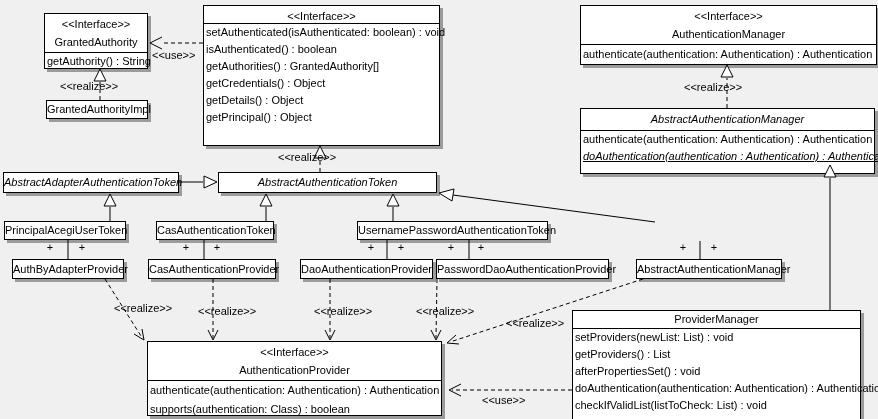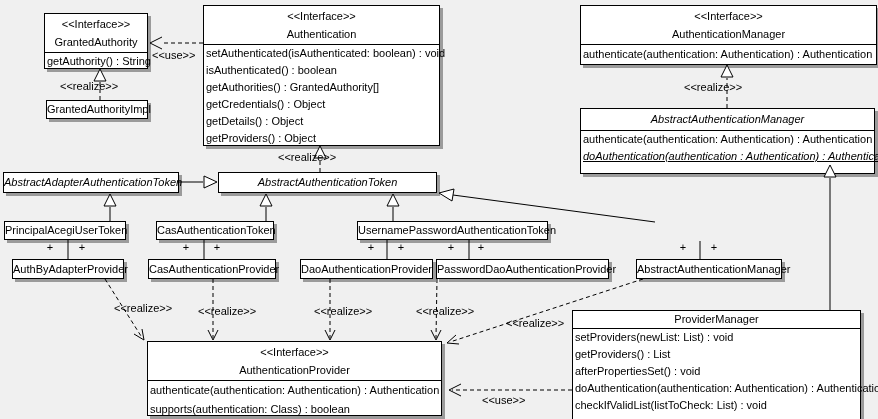--- a/index.html
+++ b/index.html
@@ -53,29 +53,28 @@
     </div>
   </div>
 
   <div class="box" style="left:46px;top:100px;width:102px;height:19px;">
     <div class="nm-only">GrantedAuthorityImpl</div>
   </div>
 
   <div class="box" style="left:203px;top:5px;width:237px;height:141px;">
     <div class="hdr">
       <span class="stereo">&lt;&lt;Interface&gt;&gt;</span>
-      <span class="nm">Authentication</span>
     </div>
     <div class="methods">
       <div class="m">setAuthenticated(isAuthenticated: boolean) : void</div>
       <div class="m">isAuthenticated() : boolean</div>
       <div class="m">getAuthorities() : GrantedAuthority[]</div>
       <div class="m">getCredentials() : Object</div>
       <div class="m">getDetails() : Object</div>
-      <div class="m">getProviders() : Object</div>
+      <div class="m">getPrincipal() : Object</div>
     </div>
   </div>
 
   <div class="box" style="left:580px;top:5px;width:297px;height:60px;">
     <div class="hdr">
       <span class="stereo">&lt;&lt;Interface&gt;&gt;</span>
       <span class="nm">AuthenticationManager</span>
     </div>
     <div class="methods">
       <div class="m m2">authenticate(authentication: Authentication) : Authentication</div>

